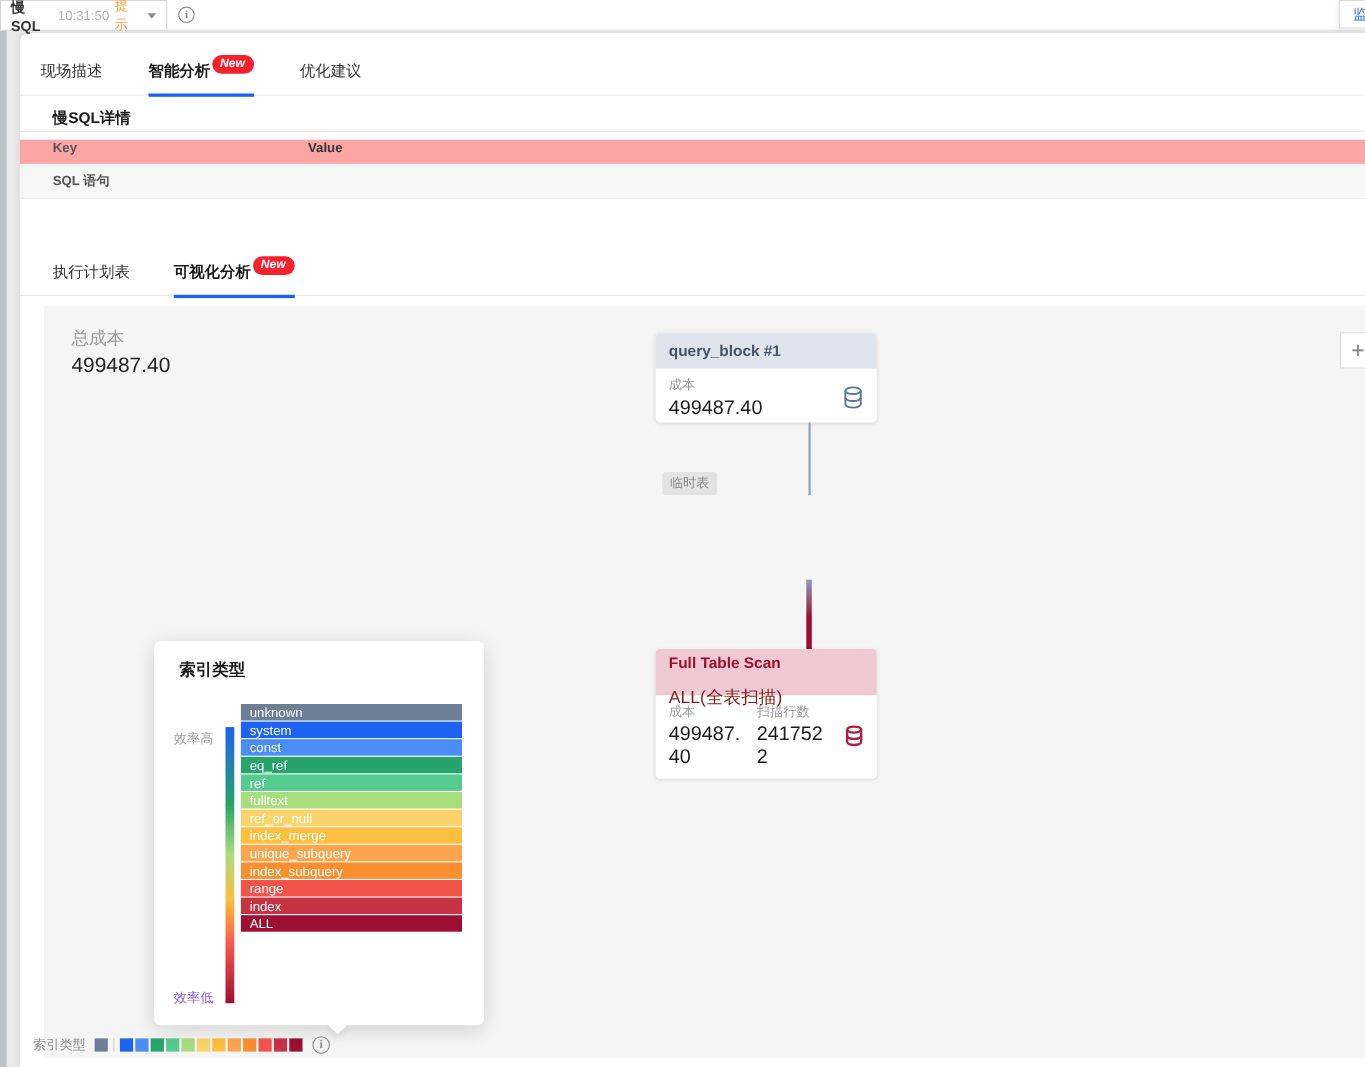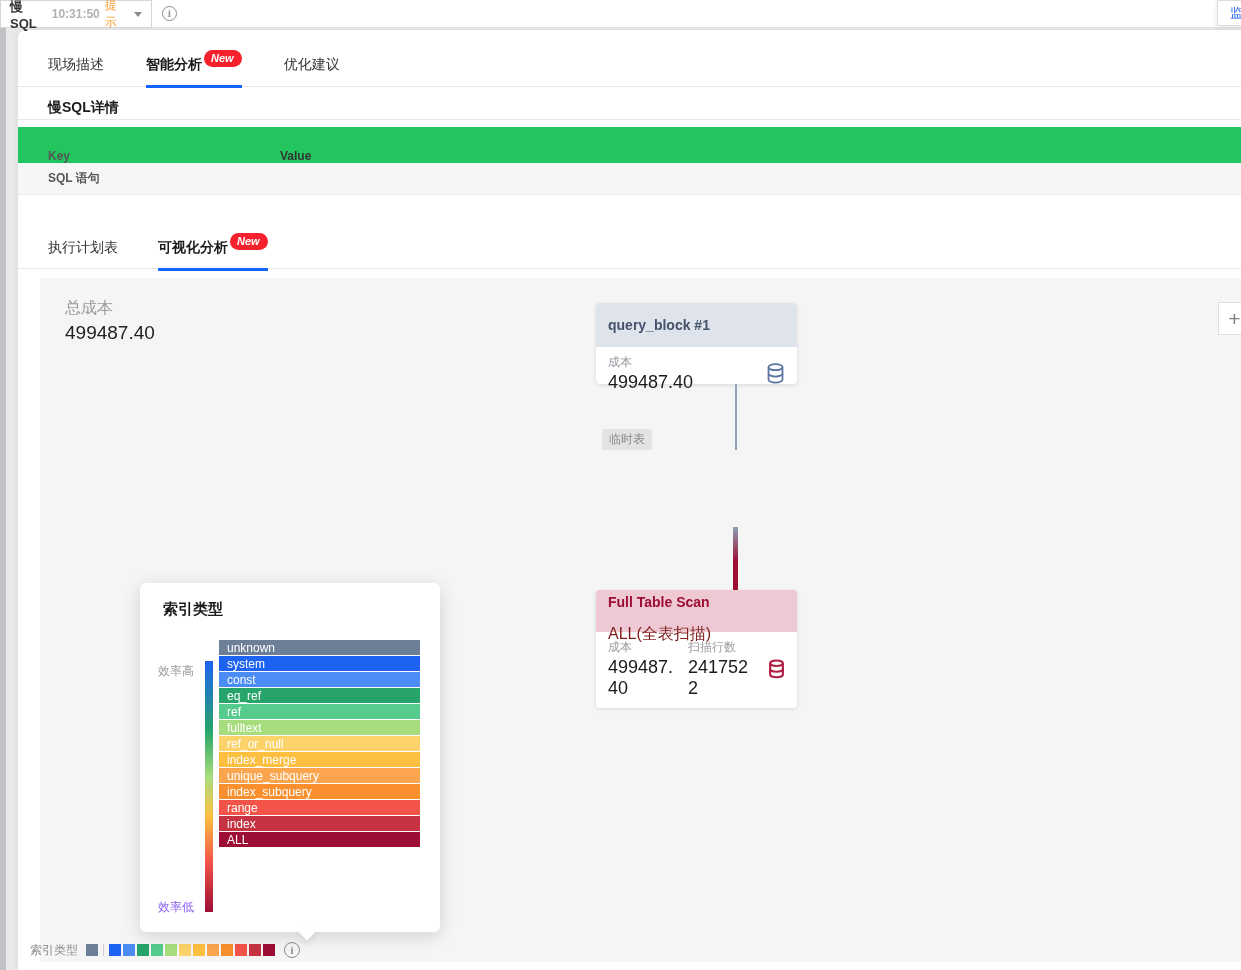--- a/index.html
+++ b/index.html
@@ -8,52 +8,52 @@
     font-family:"Liberation Sans","DejaVu Sans",sans-serif;
     background:#e9e9ea; position:relative; color:#333;
   }
   
   .topbar { position:absolute; left:0; top:0; width:1241px; height:28px;
     background:#fff; border-bottom:1px solid #e3e3e3; z-index:30; }
   .sql-selector { position:absolute; left:0; top:0; height:28px; width:152px;
     border:1px solid #d6d6d6; background:#fff; display:flex; align-items:center;
     gap:5px; padding:0 9px; cursor:pointer; }
   .sql-selector .t1 { font-weight:bold; font-size:13px; color:#333; }
-  .sql-selector .t2 { font-size:12px; color:#b2b2b2;font-weight:bold; }
+  .sql-selector .t2 { font-size:12px; color:#b2b2b2; }
   .sql-selector .t3 { font-size:12px; color:#ff9d2e; }
   .caret { width:0; height:0; border-left:4px solid transparent;
     border-right:4px solid transparent; border-top:5px solid #8c8c8c; margin-left:2px; }
   .info-icon { display:inline-flex; width:15px; height:15px; border-radius:50%;
     border:1.4px solid #8c8c8c; color:#8c8c8c; align-items:center; justify-content:center;
     font-size:10px; font-weight:bold; font-family:"Liberation Serif",serif; }
   .topbar .info-icon { position:absolute; left:162px; top:6px; }
   .monitor-btn { position:absolute; left:1217px; top:0px; height:26px; width:70px;
     background:#fff; border:1px solid #dcdcdc; box-shadow:-2px 2px 4px rgba(0,0,0,.06);
     color:#2a6af2; font-size:13px; display:flex; align-items:center; padding-left:12px;
     cursor:pointer; }
   
   .left-edge { position:absolute; left:0; top:28px; width:6px; height:942px; background:#bfc1c4; }
   .panel { position:absolute; left:18px; top:30px; width:1223px; height:940px;
     background:#fff; border-radius:8px 0 0 0; box-shadow:0 0 6px rgba(0,0,0,.08); }
   
   .tabs-row { position:absolute; left:0; top:22px; width:100%; height:35px;
-    border-bottom:1px solid #e6e6e6; padding-left:30px; display:flex; gap:42px; }
+    border-bottom:1px solid #e6e6e6; padding-left:19px; display:flex; gap:42px; }
   .tab { position:relative; font-size:14px; color:#333; height:35px; display:flex;
     align-items:flex-start; padding-top:4px; cursor:pointer; }
   .tab.active { font-weight:bold; color:#1a1a1a; }
   .tab.active::after { content:""; position:absolute; left:0; right:0; bottom:-1px;
     height:3px; background:#1664ff; }
   .badge-new { display:inline-block; margin-left:2px; margin-top:-6px; background:#f5222d;
     color:#fff; font-size:11px; font-weight:bold; font-style:italic;
     padding:2px 8px 3px 7px; border-radius:10px; }
   .section-title { position:absolute; left:30px; top:69px; font-size:14px; font-weight:bold; color:#1a1a1a; }
   .section-divider { position:absolute; left:0; top:89px; width:100%; height:1px; background:#e9e9e9; }
   
   .dtable { position:absolute; left:0; top:97px; width:100%; }
-  .dtable .hrow { height:36px; background:#22c55e; display:flex; align-items:flex-end;
+  .dtable .hrow { height:22px; background:#fca5a5; display:flex; align-items:flex-start;
     font-size:12px; color:#777; font-weight:bold; }
   .dtable .row { display:flex; align-items:center; height:32px; font-size:12px;
     border-bottom:1px solid #ececec; background:#fff; }
   .dtable .row.alt { background:#f6f6f6;gap:46px; }
   .col-key { width:262px; padding-left:30px; color:#555; font-weight:bold; }
   .col-val { flex:1; color:#333; display:flex; align-items:center; }
   .blur { display:inline-block; height:20px; border-radius:3px; margin:0 2px; }
   .sqlseg { white-space:pre; }
   
   .subtabs-row { position:absolute; left:0; top:205px; width:100%; height:34px;
@@ -64,21 +64,21 @@
   .total-cost { position:absolute; left:25px; top:20px; }
   .total-cost .lbl { font-size:16px; color:#9a9a9a; }
   .total-cost .val { font-size:19px; color:#222; margin-top:3px; }
   .zoom-btn { position:absolute; left:1178px; top:24px; width:33px; height:33px;
     background:#fff; border:1px solid #ddd; color:#808080; font-size:21px;
     display:flex; align-items:center; justify-content:center; cursor:pointer; }
   
   .node { position:absolute; background:#fff; border-radius:4px;
     box-shadow:0 1px 4px rgba(0,0,0,.12); }
   .node-qb { left:556px; top:25px; width:201px; height:81px; }
-  .node-qb .hd { height:44px; background:#dfe3eb; border-radius:4px 4px 0 0;
+  .node-qb .hd { height:32px; background:#dfe3eb; border-radius:4px 4px 0 0;
     display:flex; align-items:center; padding-left:12px; font-size:14px;
     font-weight:bold; color:#44536b; }
   .node-body { display:flex; align-items:center; padding:7px 12px 9px; gap:18px; }
   .metric .mlbl { font-size:12px; color:#9a9aa2; }
   .metric .mval { font-size:18px; color:#1a1a1a; margin-top:1px; word-break:break-all; line-height:1.15; }
   .node-qb .db-icon { margin-left:auto; }
   .conn1 { position:absolute; left:695px; top:106px; width:2px; height:66px; background:#93a2b8; }
   .tag-temp { position:absolute; left:562px; top:151px; background:#e3e3e4; color:#8a8a8a;
     font-size:12px; padding:2px 7px; border-radius:3px; }
   .node-distinct { left:556px; top:170px; width:202px; height:79px; background:#f8f1d9;

